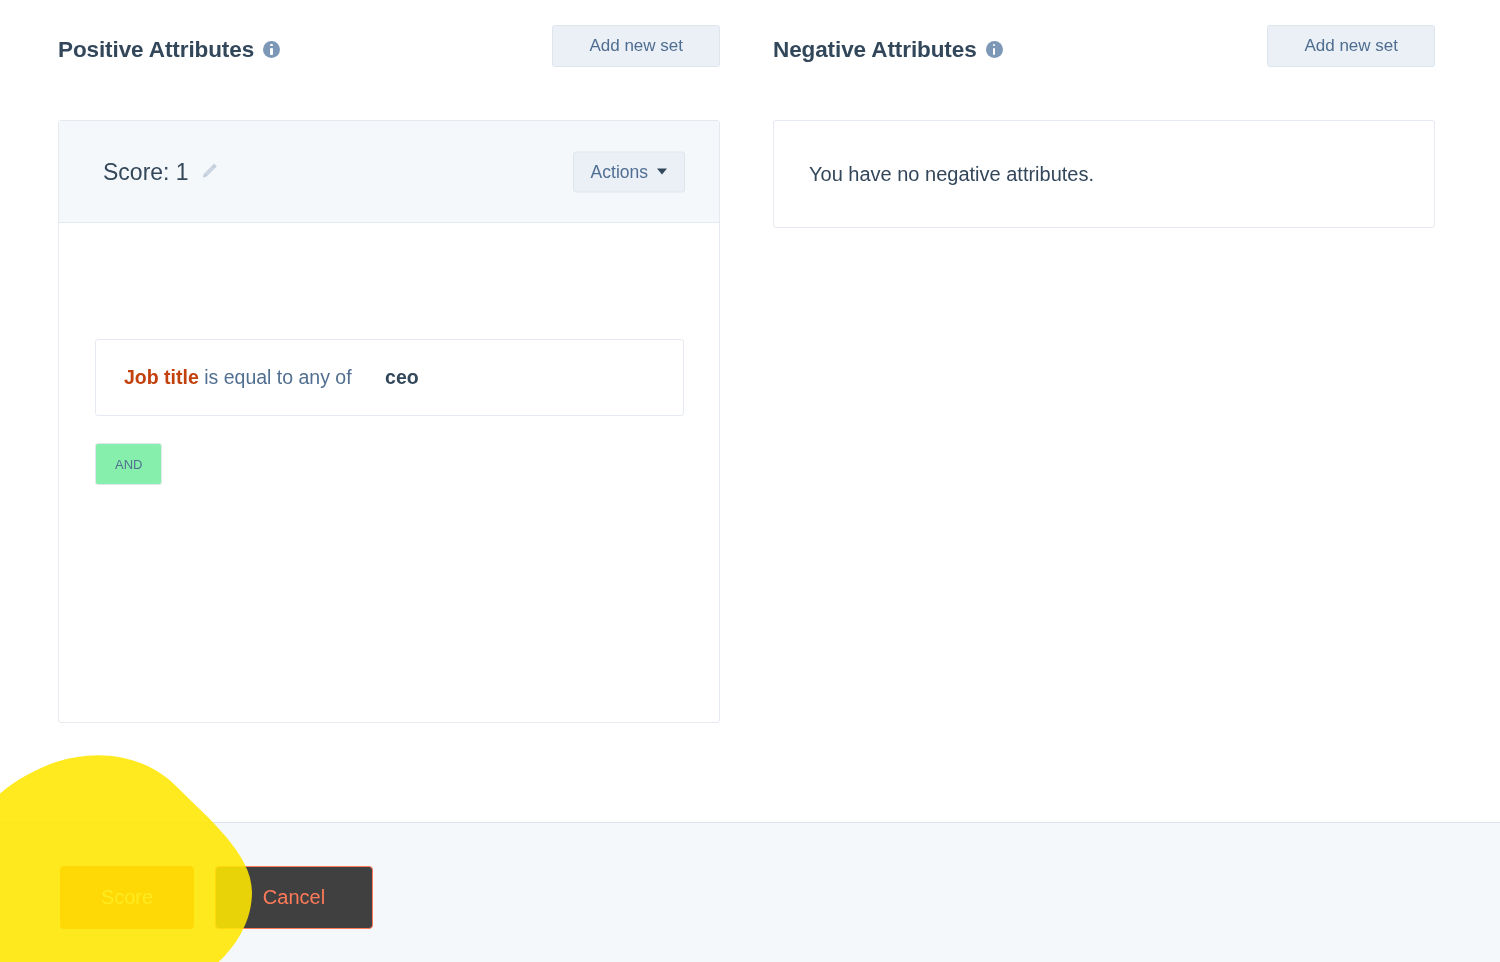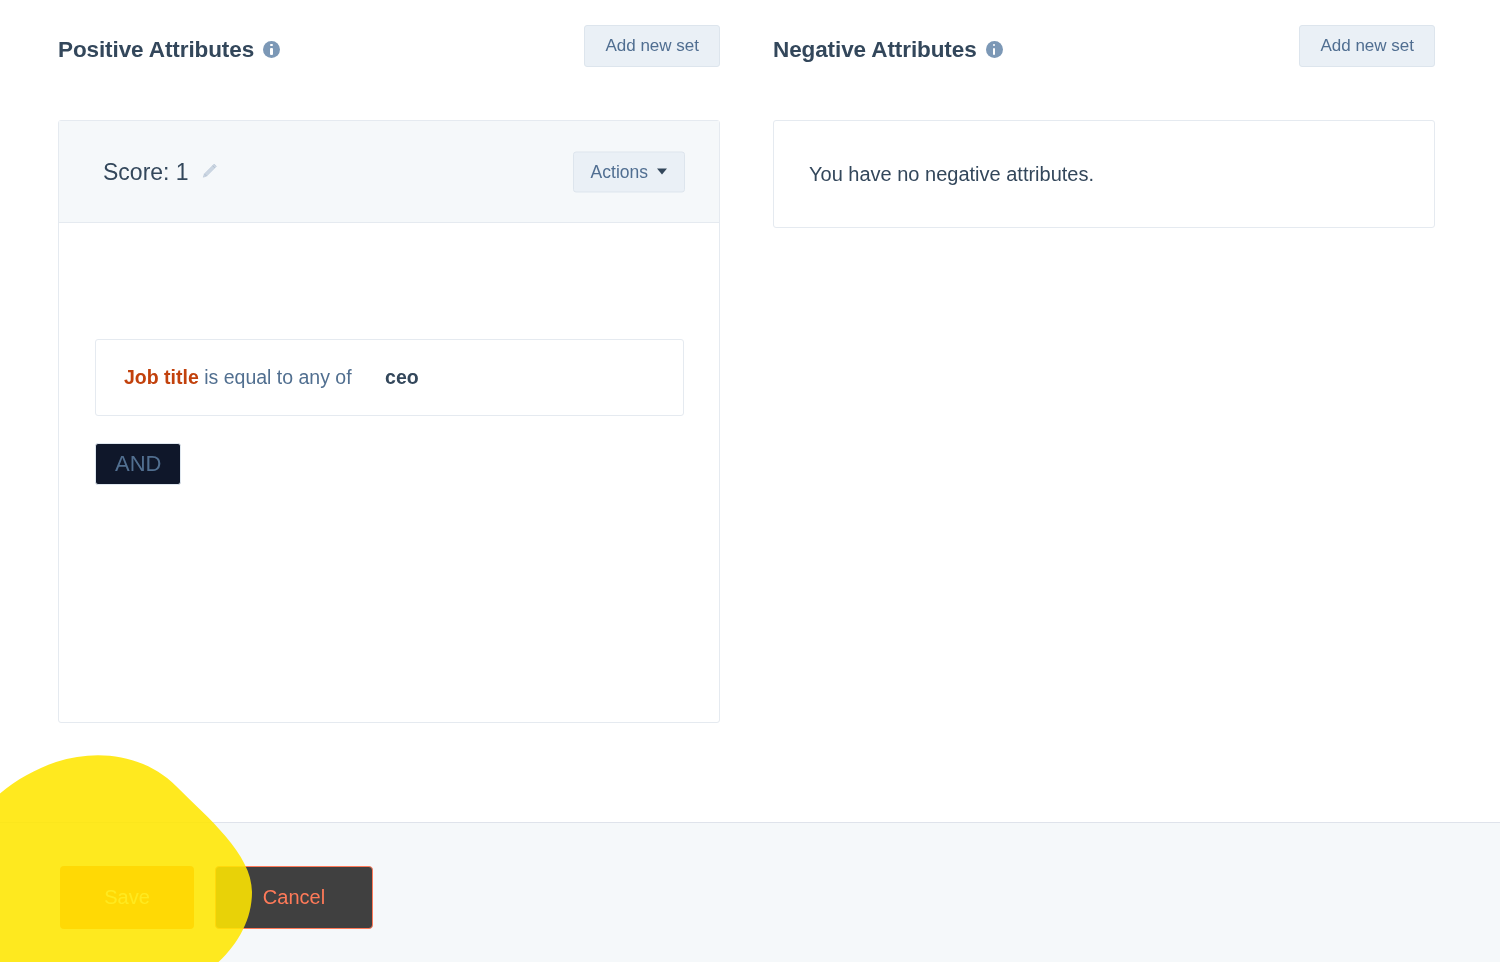--- a/index.html
+++ b/index.html
@@ -79,21 +79,21 @@
     border-radius: 1px;
     background: #fff;
   }
 
   .add-set-btn {
     position: absolute;
     right: 0;
     top: 46px;
     transform: translateY(-50%);
     height: 42px;
-    padding: 0 20px;
+    padding: 0 36px;
     display: flex;
     align-items: center;
     justify-content: center;
     background: #eaf0f6;
     border: 1px solid #dde5ed;
     border-radius: 3px;
     color: #506e91;
     font-size: 17px;
     font-family: "Liberation Sans", sans-serif;
     cursor: pointer;
@@ -205,25 +205,25 @@
   }
 
   #and-btn {
     position: absolute;
     left: 36px;
     top: 220px;
     height: 42px;
     padding: 0 19px;
     display: flex;
     align-items: center;
-    background: #0f172a;
+    background: #86efac;
     border: 1px solid #dfe7ef;
     border-radius: 3px;
     color: #516f90;
-    font-size: 22px;
+    font-size: 13px;
     font-family: "Liberation Sans", sans-serif;
     cursor: pointer;
     box-sizing: border-box;
   }
 
   
   #negative-card {
     position: absolute;
     left: 773px;
     top: 120px;
@@ -354,21 +354,21 @@
   </div>
 
   <div id="negative-card">
     <div id="negative-empty-text">You have no negative attributes.</div>
   </div>
 
 </div>
 
 <div id="footer"></div>
 
-<button id="save-btn">Save</button>
+<button id="save-btn">Score</button>
 <button id="cancel-btn">Cancel</button>
 
 <svg id="highlight-blob" viewBox="0 0 300 240" xmlns="http://www.w3.org/2000/svg">
   <path d="M 96,12
            C 140,-2 186,6 216,36
            C 248,68 292,104 292,142
            C 292,182 262,218 222,236
            C 196,248 150,250 112,244
            C 70,238 30,222 12,192
            C -6,162 -4,124 6,92

